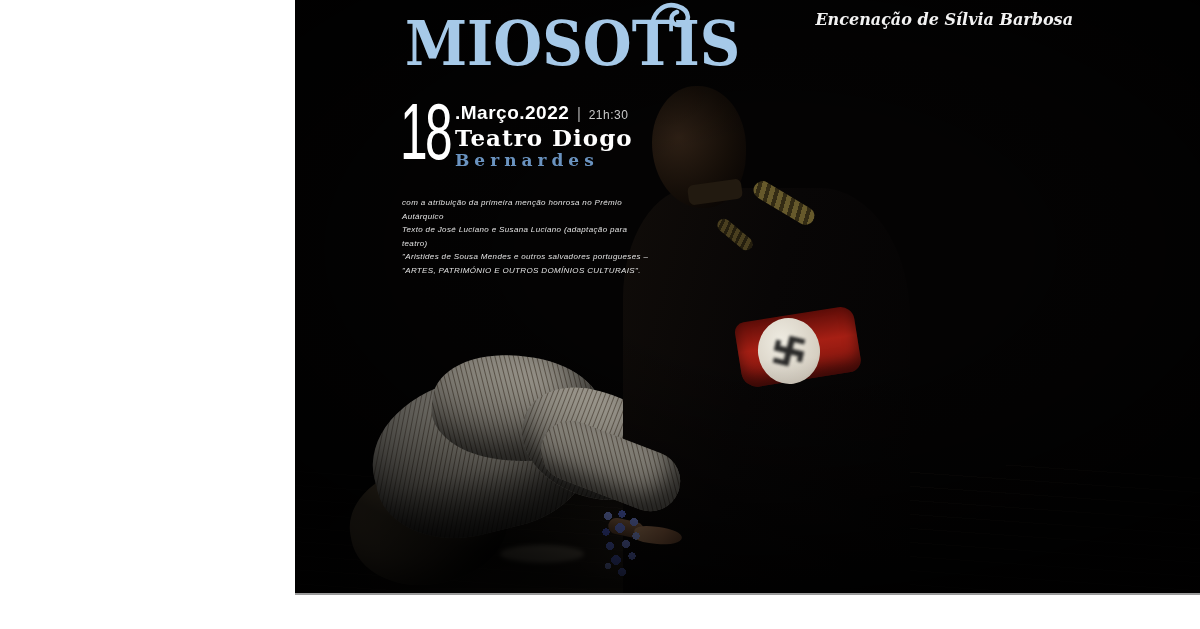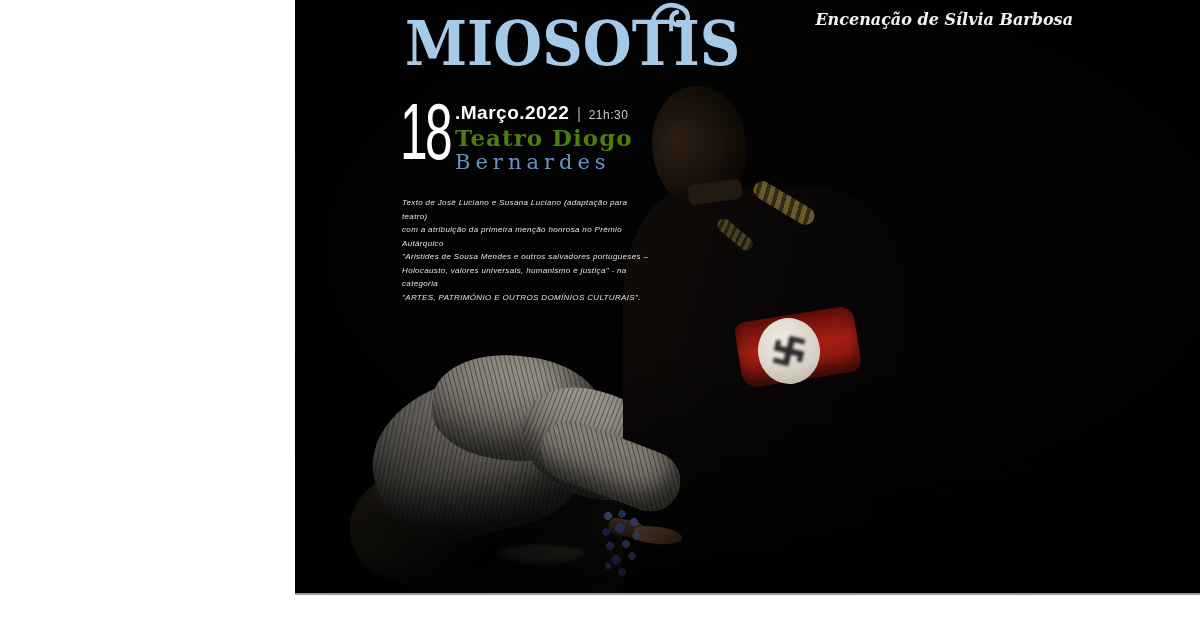--- a/index.html
+++ b/index.html
@@ -97,24 +97,24 @@
      font-family:"DejaVu Serif",serif;font-style:italic;font-weight:bold;font-size:16px;}
   .title{left:110px;top:8px;color:#a6c9e8;font-family:"DejaVu Serif",serif;font-weight:bold;
      font-size:61px;letter-spacing:0;transform:scaleX(.92);transform-origin:left top;white-space:nowrap;}
   .curl{left:352px;top:0px;z-index:11;}
   .day{left:105px;top:92px;color:#ffffff;font-size:80px;font-weight:200;letter-spacing:-4px;
      transform:scaleX(.62);transform-origin:left top;line-height:1;}
   .daterow{left:160px;top:102px;white-space:nowrap;}
   .month{color:#ffffff;font-weight:bold;font-size:19px;letter-spacing:.5px;text-align:right;}
   .pipe{color:#9a9a9a;font-size:17px;font-weight:300;padding:0 3px;}
   .time{color:#c9c9c9;font-size:12px;letter-spacing:.5px;}
-  .venue1{left:160px;top:124px;color:#4d7c0f;font-family:"DejaVu Serif",serif;font-weight:bold;
+  .venue1{left:160px;top:124px;color:#ffffff;font-family:"DejaVu Serif",serif;font-weight:bold;
      font-size:23px;letter-spacing:1px;white-space:nowrap;}
-  .venue2{left:160px;top:150px;color:#6a93c0;font-family:"DejaVu Serif",serif;font-weight:normal;
-     font-size:21px;letter-spacing:5px;white-space:nowrap;}
+  .venue2{left:160px;top:150px;color:#6a93c0;font-family:"DejaVu Serif",serif;font-weight:bold;
+     font-size:17px;letter-spacing:5px;white-space:nowrap;}
   .about{left:107px;top:196px;width:250px;color:#e2e2e2;font-style:italic;
      font-size:8px;line-height:13.5px;letter-spacing:.35px;}
 
   
   .logos{position:absolute;left:0;top:595px;width:1200px;height:34px;background:#ffffff;}
 </style>
 </head>
 <body>
 
 <div class="canvas">
@@ -164,24 +164,23 @@
     <div class="txt day">18</div>
     <div class="txt daterow">
       <span class="month">.Março.2022</span>
       <span class="pipe">|</span>
       <span class="time">21h:30</span>
     </div>
     <div class="txt venue1">Teatro Diogo</div>
     <div class="txt venue2">Bernardes</div>
 
     <div class="txt about">
+      <div>com a atribuição da primeira menção honrosa no Prémio Autárquico</div>
       <div>Texto de José Luciano e Susana Luciano (adaptação para teatro)</div>
-      <div>com a atribuição da primeira menção honrosa no Prémio Autárquico</div>
       <div>"Aristides de Sousa Mendes e outros salvadores portugueses –</div>
-      <div>Holocausto, valores universais, humanismo e justiça" - na categoria</div>
       <div>"ARTES, PATRIMÓNIO E OUTROS DOMÍNIOS CULTURAIS".</div>
     </div>
   </div>
 
   <div class="divider"></div>
 
   <div class="logos">
 
     
 

